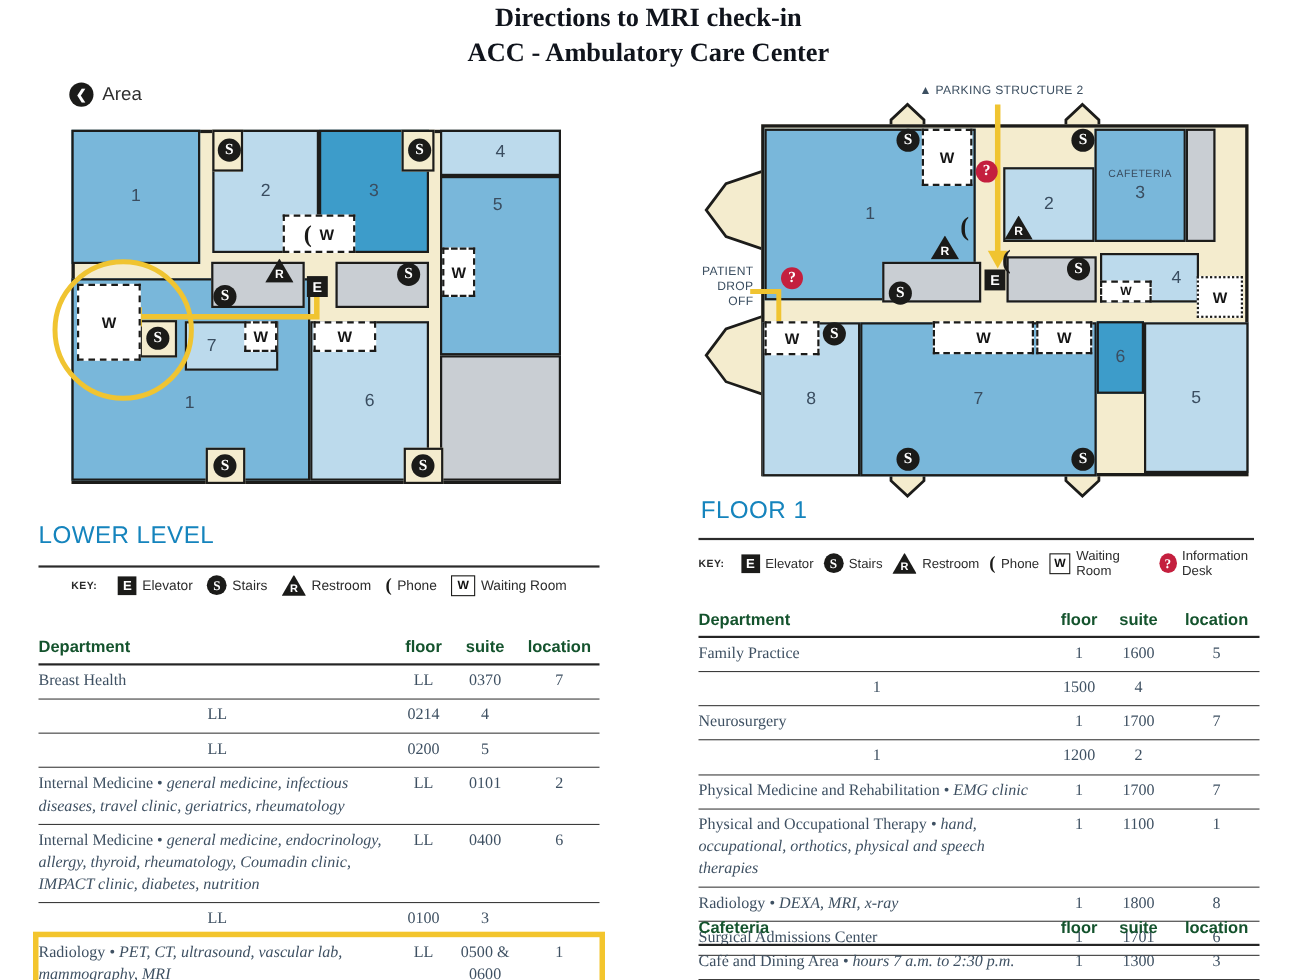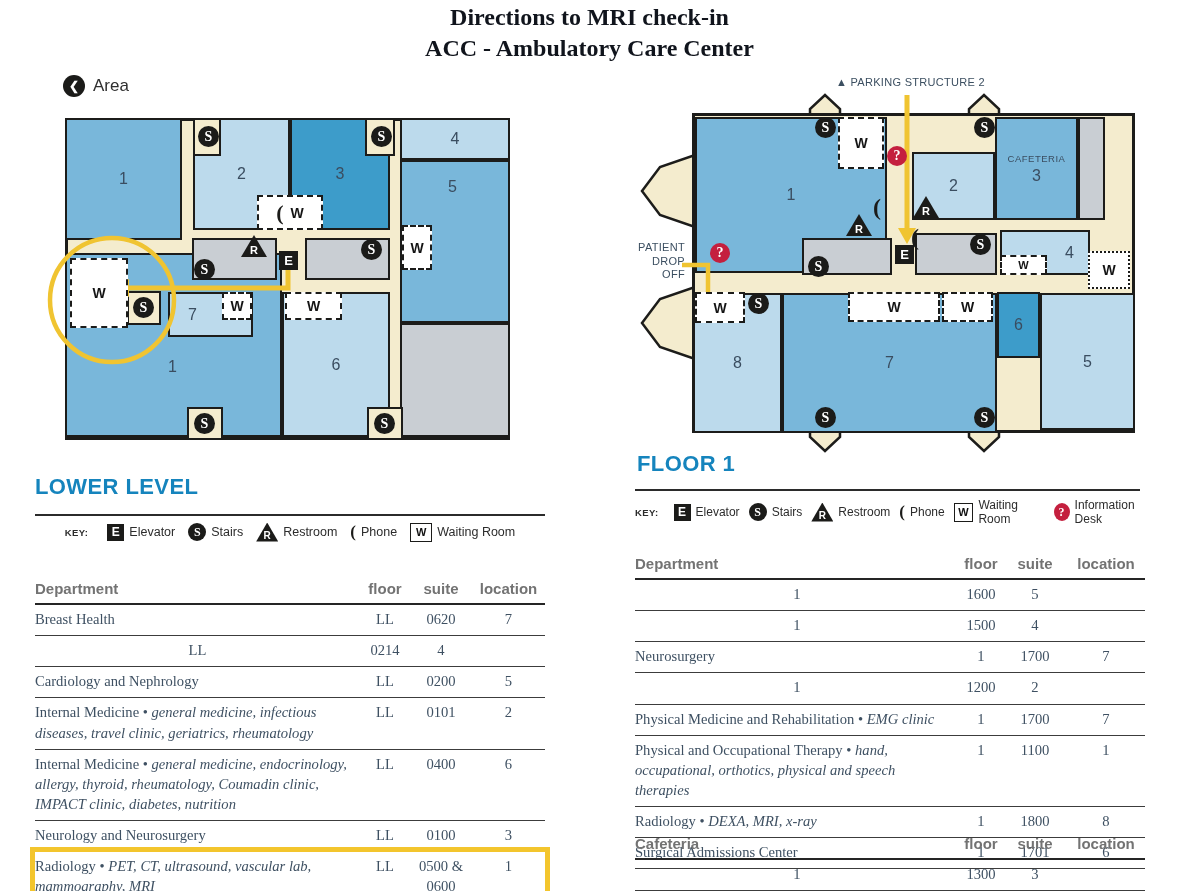--- a/index.html
+++ b/index.html
@@ -41,40 +41,40 @@
             font-family:"Liberation Serif",serif;line-height:1;}
   .maptext{position:absolute;font-size:11px;color:#3c4f61;z-index:6;letter-spacing:.3px;}
   svg.overlay{position:absolute;left:0;top:0;overflow:visible;z-index:4;pointer-events:none;}
 
   
   .north{display:flex;align-items:center;gap:8px;font-size:17px;color:#2f2f2f;}
   .northdisc{width:22px;height:22px;border-radius:50%;background:#1b1b19;color:#fff;
              display:flex;align-items:center;justify-content:center;font-size:12px;font-weight:bold;}
 
   
-  .sect{font-size:22px;font-weight:bold;color:#1584bd;letter-spacing:.4px;}
+  .sect{font-size:22px;font-weight:normal;color:#1584bd;letter-spacing:.4px;}
   .rule{height:2px;background:#2b2b2b;}
   .keyrow{display:flex;align-items:center;font-size:12.5px;color:#2c2c2c;}
   .keylbl{font-size:9.5px;font-weight:bold;letter-spacing:.4px;margin-right:6px;}
   .keyitem{display:flex;align-items:center;gap:5px;}
   .k{position:static;}
   .k.b-circle{width:18px;height:18px;font-size:12px;}
   .k.b-square{width:17px;height:17px;font-size:12px;}
   .k.b-tri{width:22px;height:19px;font-size:10px;}
   .k.b-info{width:18px;height:18px;font-size:12px;}
   .k.wkey{width:20px;height:17px;border:1.5px solid #1b1b19;background:#fff;display:flex;
           align-items:center;justify-content:center;font-size:11px;font-weight:bold;color:#111;}
   .kphone{font-family:"Liberation Serif",serif;font-weight:bold;font-size:17px;color:#1b1b19;}
 
   
   .tbl{position:absolute;}
   .trow{display:grid;border-bottom:1px solid #3c3c3c;padding:4px 0 6px;align-items:start;}
   .cols-l{grid-template-columns:1fr 50px 62px 73px;}
   .cols-r{grid-template-columns:1fr 44px 64px 78px;}
-  .thead{border-bottom:2px solid #252525;color:#737373;font-weight:bold;font-size:15px;
+  .thead{border-bottom:2px solid #252525;color:#14532d;font-weight:bold;font-size:15px;
          padding:2px 0 6px;}
   .thead .hc{text-align:center;}
   .tcell-dept{font-family:"Liberation Serif",serif;font-size:14.6px;color:#3e5062;
               line-height:1.38;padding-right:8px;}
   .tcell-c{text-align:center;font-family:"Liberation Serif",serif;font-size:14.6px;
            color:#3e5062;line-height:1.38;}
   .dept-desc{font-style:italic;}
   .dept-desc::before{content:" \2022  ";font-style:normal;}
   .highlight{box-shadow:0 0 0 5px #f3c52d;position:relative;z-index:2;background:#fff;}
 </style>
@@ -282,48 +282,46 @@
 <div class="tbl" style="left:35px;top:578px;width:510px;">
   <div class="trow cols-l thead">
     <div>Department</div>
     <div class="hc">floor</div>
     <div class="hc">suite</div>
     <div class="hc">location</div>
   </div>
   <div class="trow cols-l">
     <div class="tcell-dept"><span>Breast Health</span></div>
     <div class="tcell-c">LL</div>
-    <div class="tcell-c">0620</div>
+    <div class="tcell-c">0370</div>
     <div class="tcell-c">7</div>
   </div>
   <div class="trow cols-l">
     <div class="tcell-c">LL</div>
     <div class="tcell-c">0214</div>
     <div class="tcell-c">4</div>
   </div>
   <div class="trow cols-l">
-    <div class="tcell-dept"><span>Cardiology and Nephrology</span></div>
     <div class="tcell-c">LL</div>
     <div class="tcell-c">0200</div>
     <div class="tcell-c">5</div>
   </div>
   <div class="trow cols-l">
     <div class="tcell-dept"><span>Internal Medicine</span><em class="dept-desc">general medicine, infectious diseases, travel clinic, geriatrics, rheumatology</em></div>
     <div class="tcell-c">LL</div>
     <div class="tcell-c">0101</div>
     <div class="tcell-c">2</div>
   </div>
   <div class="trow cols-l">
     <div class="tcell-dept"><span>Internal Medicine</span><em class="dept-desc">general medicine, endocrinology, allergy, thyroid, rheumatology, Coumadin clinic, IMPACT clinic, diabetes, nutrition</em></div>
     <div class="tcell-c">LL</div>
     <div class="tcell-c">0400</div>
     <div class="tcell-c">6</div>
   </div>
   <div class="trow cols-l">
-    <div class="tcell-dept"><span>Neurology and Neurosurgery</span></div>
     <div class="tcell-c">LL</div>
     <div class="tcell-c">0100</div>
     <div class="tcell-c">3</div>
   </div>
   <div class="trow cols-l highlight">
     <div class="tcell-dept"><span>Radiology</span><em class="dept-desc">PET, CT, ultrasound, vascular lab, mammography, MRI</em></div>
     <div class="tcell-c">LL</div>
     <div class="tcell-c">0500 &amp; 0600</div>
     <div class="tcell-c">1</div>
   </div>
@@ -360,20 +358,21 @@
 </div>
 
 <div class="tbl" style="left:635px;top:553px;width:510px;">
   <div class="trow cols-r thead">
     <div>Department</div>
     <div class="hc">floor</div>
     <div class="hc">suite</div>
     <div class="hc">location</div>
   </div>
   <div class="trow cols-r">
+    <div class="tcell-dept"><span>Family Practice</span></div>
     <div class="tcell-c">1</div>
     <div class="tcell-c">1600</div>
     <div class="tcell-c">5</div>
   </div>
   <div class="trow cols-r">
     <div class="tcell-c">1</div>
     <div class="tcell-c">1500</div>
     <div class="tcell-c">4</div>
   </div>
   <div class="trow cols-r">
@@ -414,17 +413,18 @@
 </div>
 
 <div class="tbl" style="left:635px;top:833px;width:510px;">
   <div class="trow cols-r thead">
     <div>Cafeteria</div>
     <div class="hc">floor</div>
     <div class="hc">suite</div>
     <div class="hc">location</div>
   </div>
   <div class="trow cols-r">
+    <div class="tcell-dept"><span>Café and Dining Area</span><em class="dept-desc">hours 7 a.m. to 2:30 p.m.</em></div>
     <div class="tcell-c">1</div>
     <div class="tcell-c">1300</div>
     <div class="tcell-c">3</div>
   </div>
 </div>
 
 </body></html>

